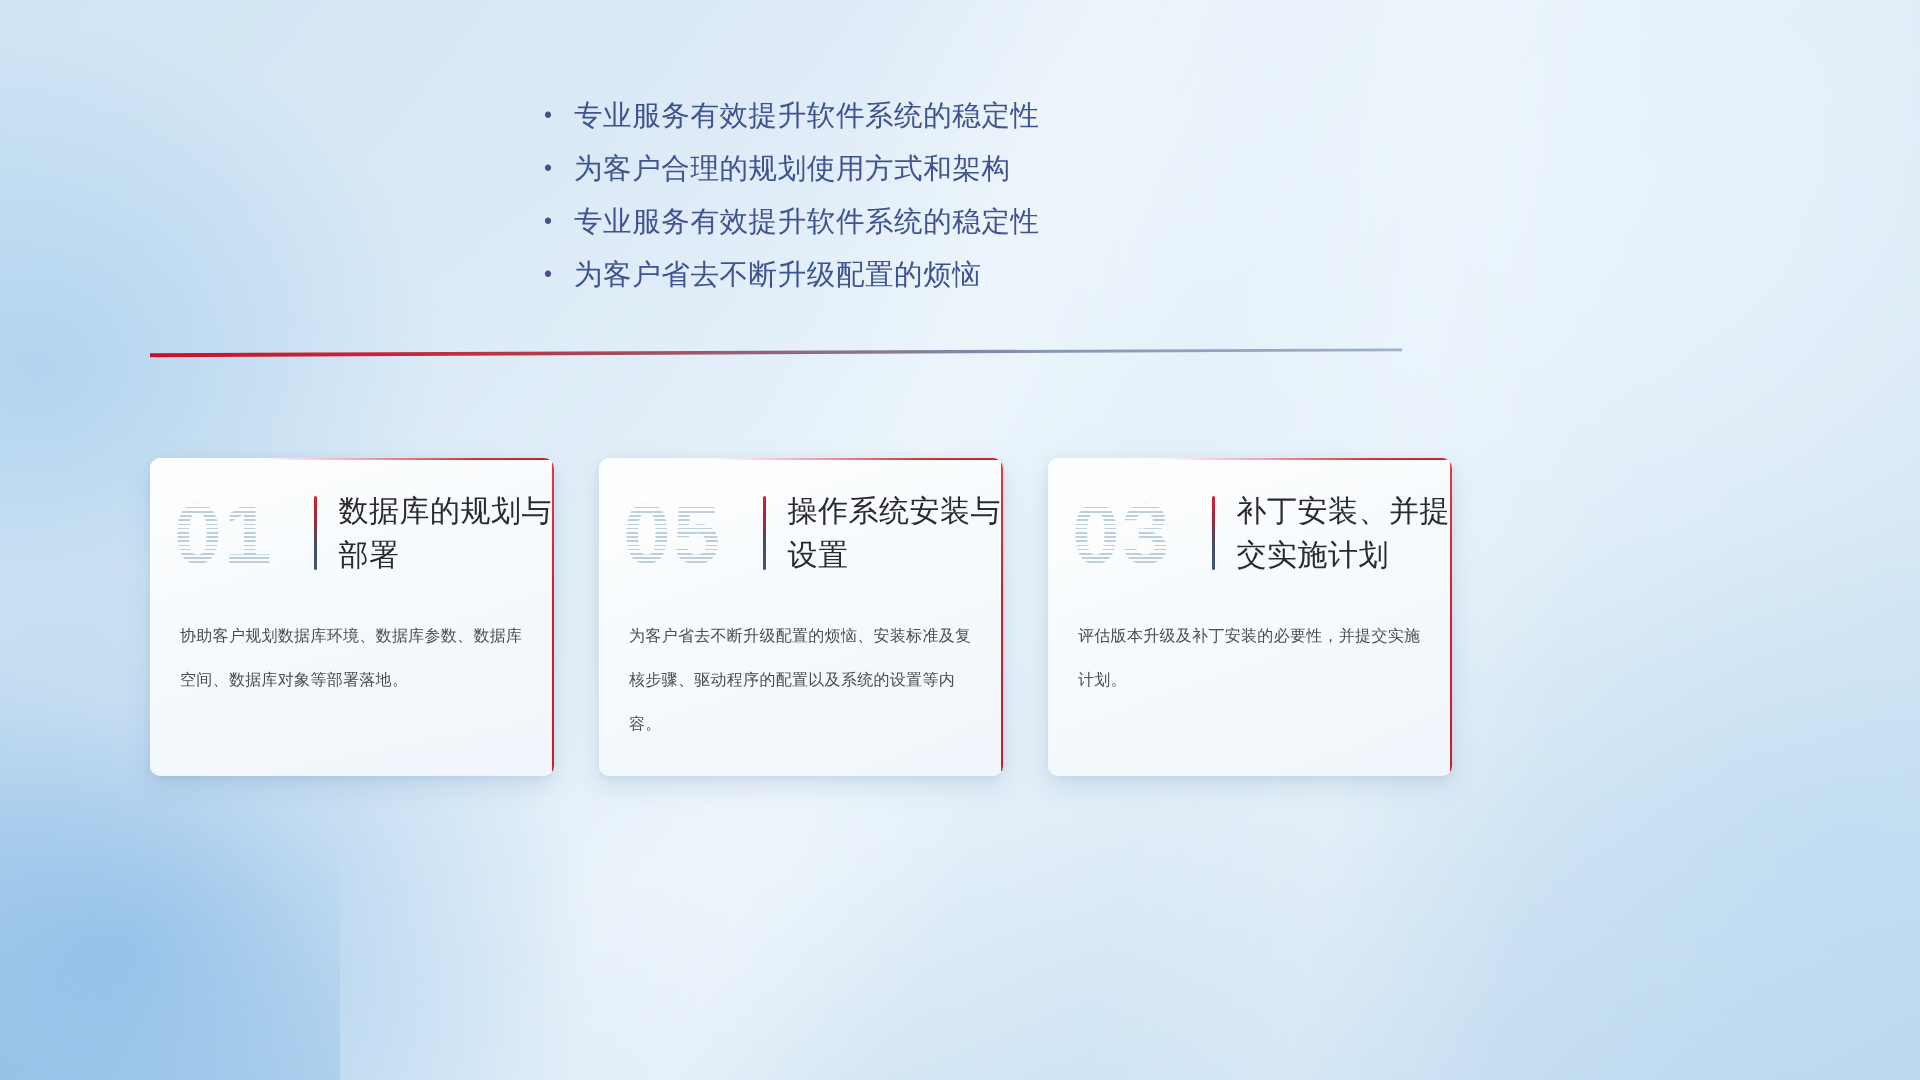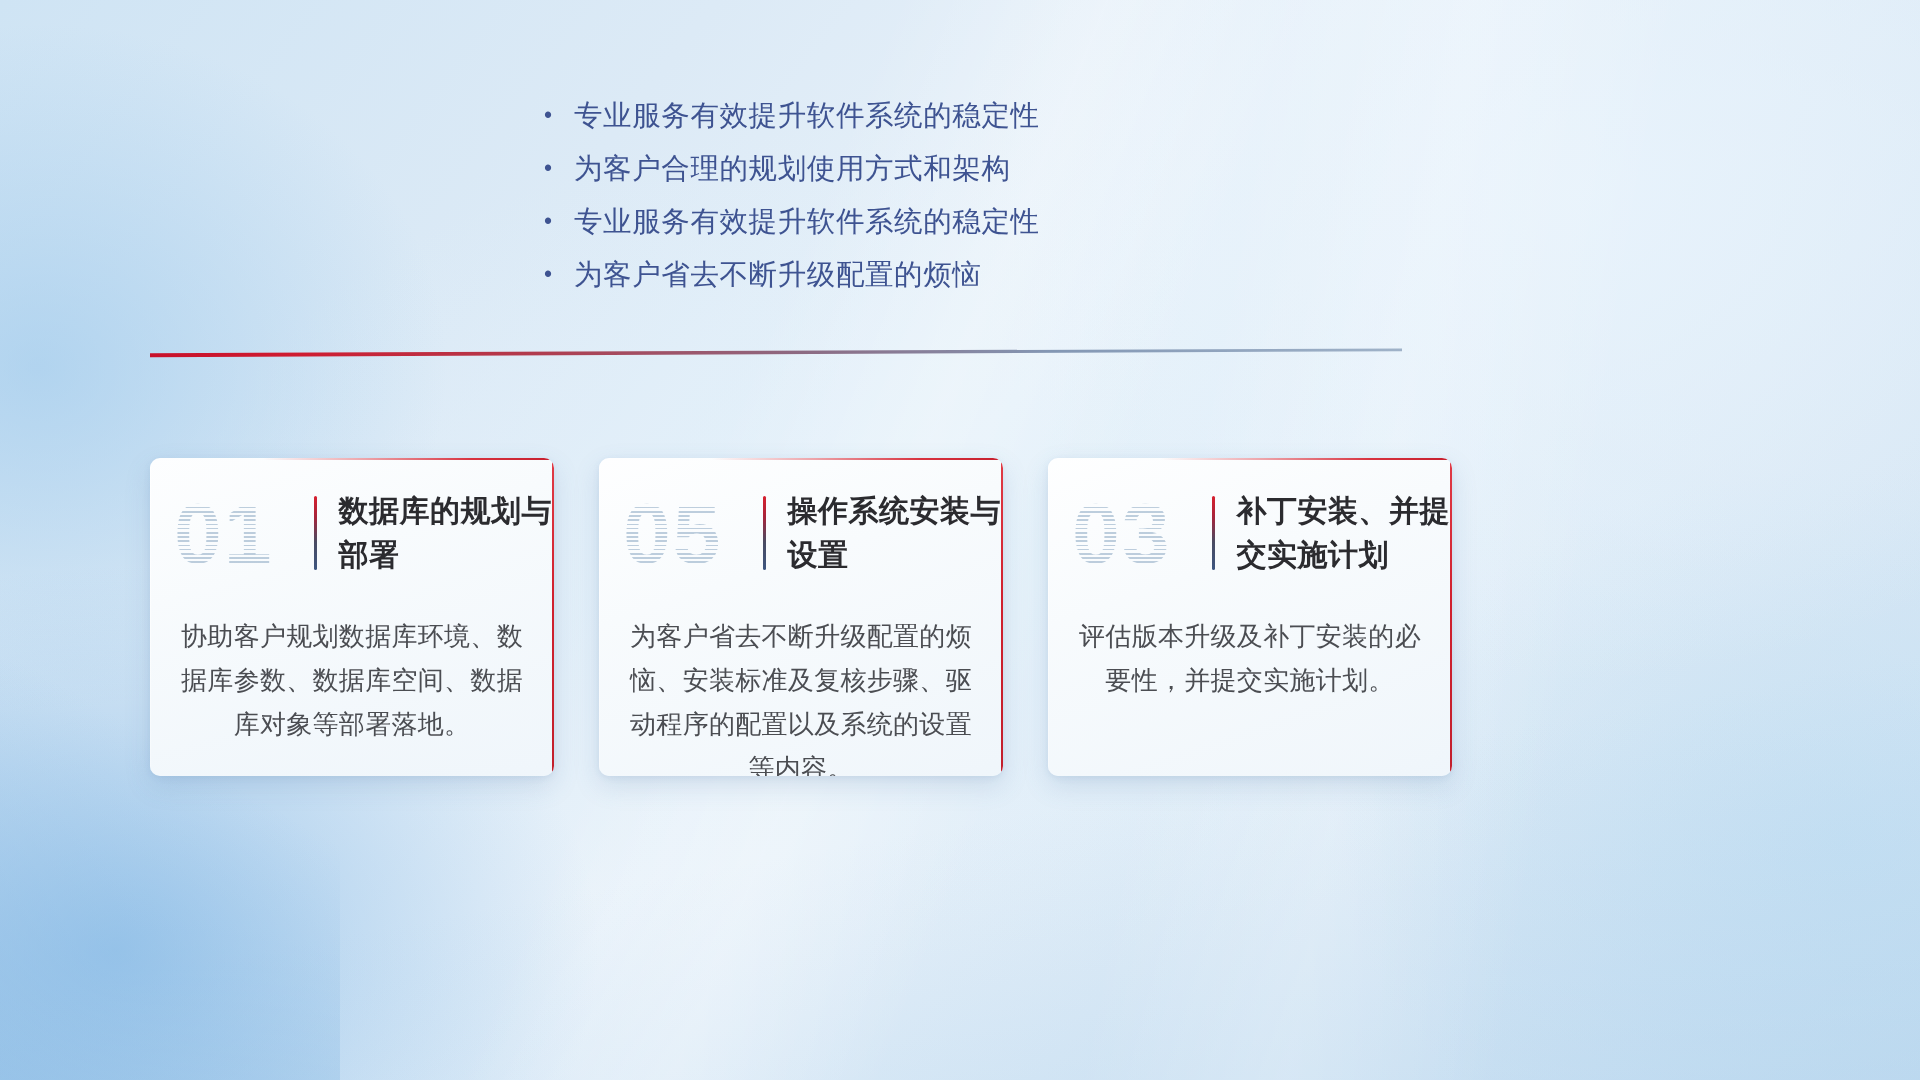--- a/index.html
+++ b/index.html
@@ -145,32 +145,31 @@
     width:2.6px;
     height:74px;
     margin:0 22px 0 6px;
     background:linear-gradient(180deg, #d8202f 0%, #a8243a 28%, #4a4b62 62%, #3d5680 100%);
     border-radius:2px;
     flex:0 0 2.6px;
   }
   .card-title {
     font-size:30px;
     line-height:44px;
-    font-weight:700;
+    font-weight:400;
     color:#2b2b2f;
     letter-spacing:0.5px;
     max-width:215px;
   }
   .card-body {
     padding:6px 30px 0 30px;
-    font-size:26px;
+    font-size:16px;
     line-height:44px;
     color:#4b4d52;
     letter-spacing:0.3px;
-    text-align:center;
   }
 </style>
 </head>
 <body>
 
 <div id="stage">
 
   <div class="bullets">
 
     <div class="bullet-row">

